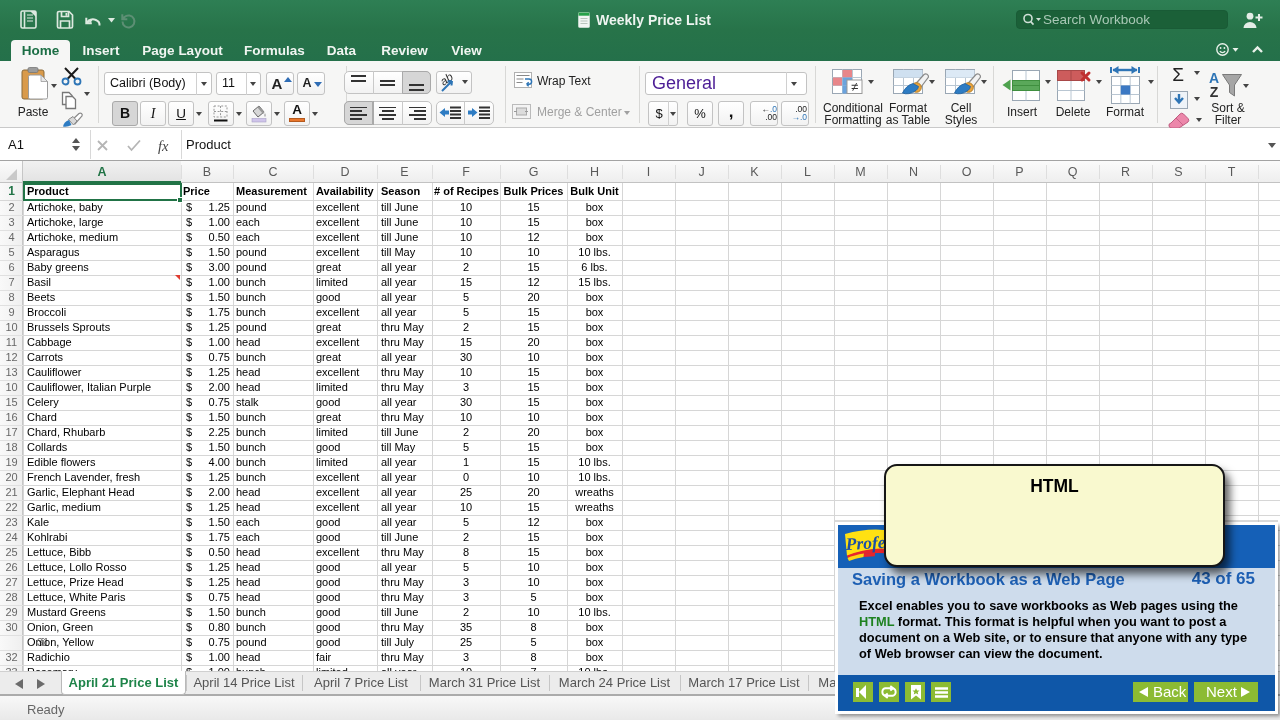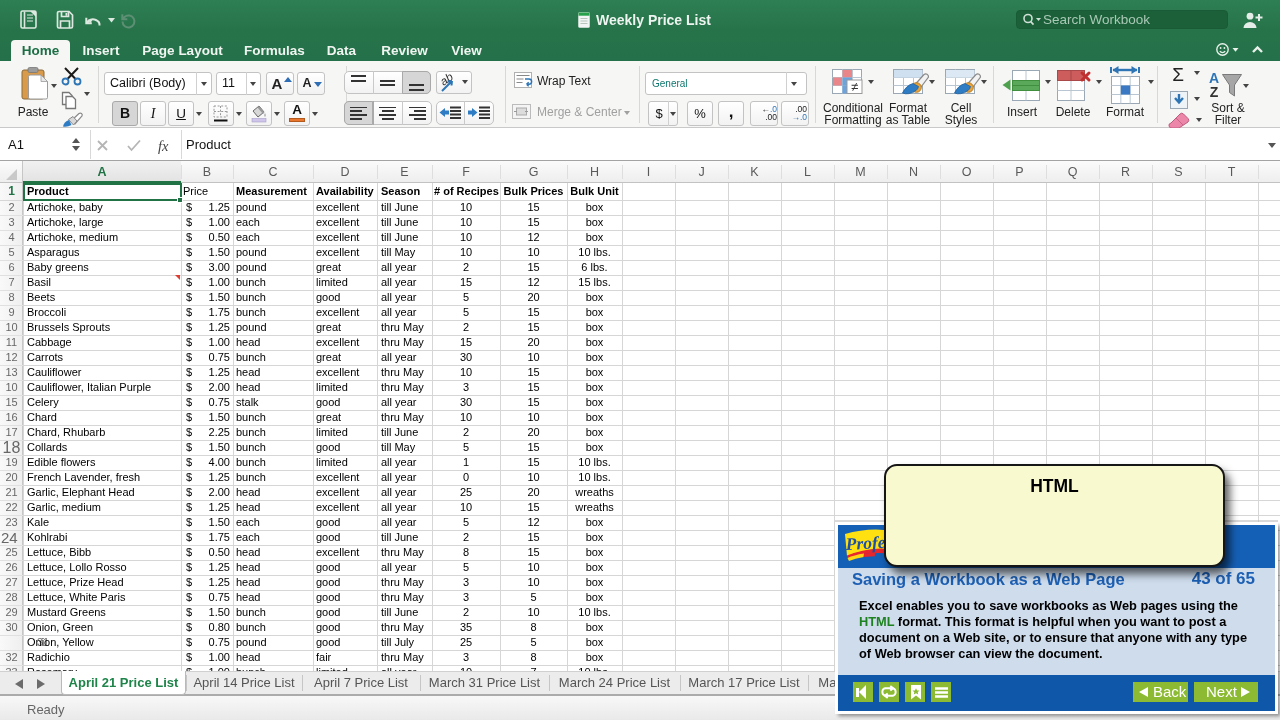--- a/index.html
+++ b/index.html
@@ -218,21 +218,21 @@
 <svg style="left:512px;top:104px" width="20" height="16" viewBox="0 0 20 16">
 <rect x="0.5" y="0.5" width="18" height="14" fill="#f4f4f4" stroke="#bbb"></rect>
 <rect x="4.5" y="4" width="10" height="7" fill="#dcdcdc" stroke="#aaa"></rect>
 <path d="M2 7.5 h3 m8 0 h3" stroke="#9a9a9a" stroke-width="1.2"></path>
 </svg>
 <div style="left:537px;top:105px;width:110px;height:14px;line-height:14px;font-size:12px;color:#a0a0a0;white-space:nowrap;">Merge &amp; Center</div>
 <div style="left:624px;top:111px;width:7px;height:5px;">
       <div class="car" style="left:0;top:0;border-top-color:#a0a0a0"></div>
     </div>
 <div style="left:645px;top:72px;width:162px;height:23px;background:#fff;border:1px solid #c3c3c3;border-radius:3px;"></div>
-<div style="left:652px;top:72px;width:80px;height:23px;line-height:23px;font-size:10px;color:#0f766e;">General</div>
+<div style="left:652px;top:72px;width:80px;height:23px;line-height:23px;font-size:18px;color:#4c1d95;">General</div>
 <div style="left:786px;top:72px;width:1px;height:23px;background:#d0d0d0;"></div>
 <div style="left:791px;top:82px;width:7px;height:5px;">
       <div class="car" style="left:0;top:0"></div>
     </div>
 <div class="rbtn" style="left:648px;top:101px;width:30px;height:25px;"></div>
 <div style="left:650px;top:101px;width:18px;height:25px;line-height:25px;font-size:13px;color:#111;text-align:center;">$</div>
 <div style="left:668px;top:101px;width:1px;height:25px;background:#d0d0d0;"></div>
 <div style="left:670px;top:112px;width:6px;height:4px;">
       <div class="car" style="left:0;top:0;border-left-width:3px;border-right-width:3px;"></div>
     </div>
@@ -461,21 +461,21 @@
 <div class="vl" style="left:940px;top:183px;width:1px;height:488px;"></div>
 <div class="vl" style="left:993px;top:183px;width:1px;height:488px;"></div>
 <div class="vl" style="left:1046px;top:183px;width:1px;height:488px;"></div>
 <div class="vl" style="left:1099px;top:183px;width:1px;height:488px;"></div>
 <div class="vl" style="left:1152px;top:183px;width:1px;height:488px;"></div>
 <div class="vl" style="left:1205px;top:183px;width:1px;height:488px;"></div>
 <div class="vl" style="left:1258px;top:183px;width:1px;height:488px;"></div>
 <div class="vl" style="left:23px;top:183px;width:1px;height:488px;"></div>
 <div style="left:1px;top:183px;width:21px;height:16px;line-height:16px;font-size:12px;color:#217346;font-weight:bold;text-align:center;">1</div>
 <div style="left:27px;top:183.5px;width:150px;height:15px;line-height:15px;font-size:11px;color:#000;font-weight:bold;">Product</div>
-<div style="left:183px;top:183.5px;width:48px;height:15px;line-height:15px;font-size:11px;color:#000;font-weight:normal;">Price</div>
+<div style="left:183px;top:183.5px;width:48px;height:15px;line-height:15px;font-size:11px;color:#000;font-weight:bold;">Price</div>
 <div style="left:236px;top:183.5px;width:76px;height:15px;line-height:15px;font-size:11px;color:#000;font-weight:bold;">Measurement</div>
 <div style="left:316px;top:183.5px;width:60px;height:15px;line-height:15px;font-size:11px;color:#000;font-weight:bold;">Availability</div>
 <div style="left:381px;top:183.5px;width:50px;height:15px;line-height:15px;font-size:11px;color:#000;font-weight:bold;">Season</div>
 <div style="left:434px;top:183.5px;width:66px;height:15px;overflow:hidden;line-height:15px;font-size:11px;color:#000;font-weight:bold;white-space:nowrap;"># of Recipes Av</div>
 <div style="left:500px;top:183.5px;width:67px;height:15px;line-height:15px;font-size:11px;color:#000;font-weight:bold;text-align:center;">Bulk Prices</div>
 <div style="left:567px;top:183.5px;width:55px;height:15px;line-height:15px;font-size:11px;color:#000;font-weight:bold;text-align:center;">Bulk Unit</div>
 <div class="hl" style="left:0px;top:199.5px;width:1280px;height:1px;"></div>
 <div style="left:1px;top:199.5px;width:21px;height:15.0px;line-height:15.0px;font-size:11px;color:#676767;text-align:center;">2</div>
 <div style="left:27px;top:199.5px;width:152px;height:15.0px;line-height:15.0px;font-size:11px;color:#000;">Artichoke, baby</div>
 <div style="left:186px;top:199.5px;width:12px;height:15.0px;line-height:15.0px;font-size:11px;color:#000;">$</div>
@@ -661,21 +661,21 @@
 <div style="left:186px;top:424.5px;width:12px;height:15.0px;line-height:15.0px;font-size:11px;color:#000;">$</div>
 <div style="left:196px;top:424.5px;width:34px;height:15.0px;line-height:15.0px;font-size:11px;color:#000;text-align:right;">2.25</div>
 <div style="left:236px;top:424.5px;width:74px;height:15.0px;line-height:15.0px;font-size:11px;color:#000;">bunch</div>
 <div style="left:316px;top:424.5px;width:58px;height:15.0px;line-height:15.0px;font-size:11px;color:#000;">limited</div>
 <div style="left:381px;top:424.5px;width:50px;height:15.0px;line-height:15.0px;font-size:11px;color:#000;">till June</div>
 <div style="left:432px;top:424.5px;width:68px;height:15.0px;line-height:15.0px;font-size:11px;color:#000;text-align:center;">2</div>
 <div style="left:500px;top:424.5px;width:67px;height:15.0px;line-height:15.0px;font-size:11px;color:#000;text-align:center;">20</div>
 <div style="left:567px;top:424.5px;width:55px;height:15.0px;line-height:15.0px;font-size:11px;color:#000;text-align:center;">box</div>
 <div class="hl" style="left:23px;top:439.5px;width:1257px;height:1px;"></div>
 <div style="left:0px;top:439.5px;width:23px;height:1px;background:#e0e0e0;"></div>
-<div style="left:1px;top:439.5px;width:21px;height:25px;line-height:15.0px;font-size:16px;color:#676767;text-align:center;">18</div>
+<div style="left:1px;top:439.5px;width:21px;height:25px;line-height:15.0px;font-size:11px;color:#676767;text-align:center;">18</div>
 <div style="left:27px;top:439.5px;width:152px;height:15.0px;line-height:15.0px;font-size:11px;color:#000;">Collards</div>
 <div style="left:186px;top:439.5px;width:12px;height:15.0px;line-height:15.0px;font-size:11px;color:#000;">$</div>
 <div style="left:196px;top:439.5px;width:34px;height:15.0px;line-height:15.0px;font-size:11px;color:#000;text-align:right;">1.50</div>
 <div style="left:236px;top:439.5px;width:74px;height:15.0px;line-height:15.0px;font-size:11px;color:#000;">bunch</div>
 <div style="left:316px;top:439.5px;width:58px;height:15.0px;line-height:15.0px;font-size:11px;color:#000;">good</div>
 <div style="left:381px;top:439.5px;width:50px;height:15.0px;line-height:15.0px;font-size:11px;color:#000;">till May</div>
 <div style="left:432px;top:439.5px;width:68px;height:15.0px;line-height:15.0px;font-size:11px;color:#000;text-align:center;">5</div>
 <div style="left:500px;top:439.5px;width:67px;height:15.0px;line-height:15.0px;font-size:11px;color:#000;text-align:center;">15</div>
 <div style="left:567px;top:439.5px;width:55px;height:15.0px;line-height:15.0px;font-size:11px;color:#000;text-align:center;">box</div>
 <div class="hl" style="left:23px;top:454.5px;width:1257px;height:1px;"></div>
@@ -733,21 +733,21 @@
 <div style="left:186px;top:514.5px;width:12px;height:15.0px;line-height:15.0px;font-size:11px;color:#000;">$</div>
 <div style="left:196px;top:514.5px;width:34px;height:15.0px;line-height:15.0px;font-size:11px;color:#000;text-align:right;">1.50</div>
 <div style="left:236px;top:514.5px;width:74px;height:15.0px;line-height:15.0px;font-size:11px;color:#000;">each</div>
 <div style="left:316px;top:514.5px;width:58px;height:15.0px;line-height:15.0px;font-size:11px;color:#000;">good</div>
 <div style="left:381px;top:514.5px;width:50px;height:15.0px;line-height:15.0px;font-size:11px;color:#000;">all year</div>
 <div style="left:432px;top:514.5px;width:68px;height:15.0px;line-height:15.0px;font-size:11px;color:#000;text-align:center;">5</div>
 <div style="left:500px;top:514.5px;width:67px;height:15.0px;line-height:15.0px;font-size:11px;color:#000;text-align:center;">12</div>
 <div style="left:567px;top:514.5px;width:55px;height:15.0px;line-height:15.0px;font-size:11px;color:#000;text-align:center;">box</div>
 <div class="hl" style="left:23px;top:529.5px;width:1257px;height:1px;"></div>
 <div style="left:0px;top:529.5px;width:23px;height:1px;background:#e0e0e0;"></div>
-<div style="left:1px;top:529.5px;width:21px;height:20px;line-height:15.0px;font-size:15px;color:#676767;text-align:left;">24</div>
+<div style="left:1px;top:529.5px;width:21px;height:20px;line-height:15.0px;font-size:11px;color:#676767;text-align:center;">24</div>
 <div style="left:27px;top:529.5px;width:152px;height:15.0px;line-height:15.0px;font-size:11px;color:#000;">Kohlrabi</div>
 <div style="left:186px;top:529.5px;width:12px;height:15.0px;line-height:15.0px;font-size:11px;color:#000;">$</div>
 <div style="left:196px;top:529.5px;width:34px;height:15.0px;line-height:15.0px;font-size:11px;color:#000;text-align:right;">1.75</div>
 <div style="left:236px;top:529.5px;width:74px;height:15.0px;line-height:15.0px;font-size:11px;color:#000;">each</div>
 <div style="left:316px;top:529.5px;width:58px;height:15.0px;line-height:15.0px;font-size:11px;color:#000;">good</div>
 <div style="left:381px;top:529.5px;width:50px;height:15.0px;line-height:15.0px;font-size:11px;color:#000;">till June</div>
 <div style="left:432px;top:529.5px;width:68px;height:15.0px;line-height:15.0px;font-size:11px;color:#000;text-align:center;">2</div>
 <div style="left:500px;top:529.5px;width:67px;height:15.0px;line-height:15.0px;font-size:11px;color:#000;text-align:center;">15</div>
 <div style="left:567px;top:529.5px;width:55px;height:15.0px;line-height:15.0px;font-size:11px;color:#000;text-align:center;">box</div>
 <div class="hl" style="left:23px;top:544.5px;width:1257px;height:1px;"></div>

